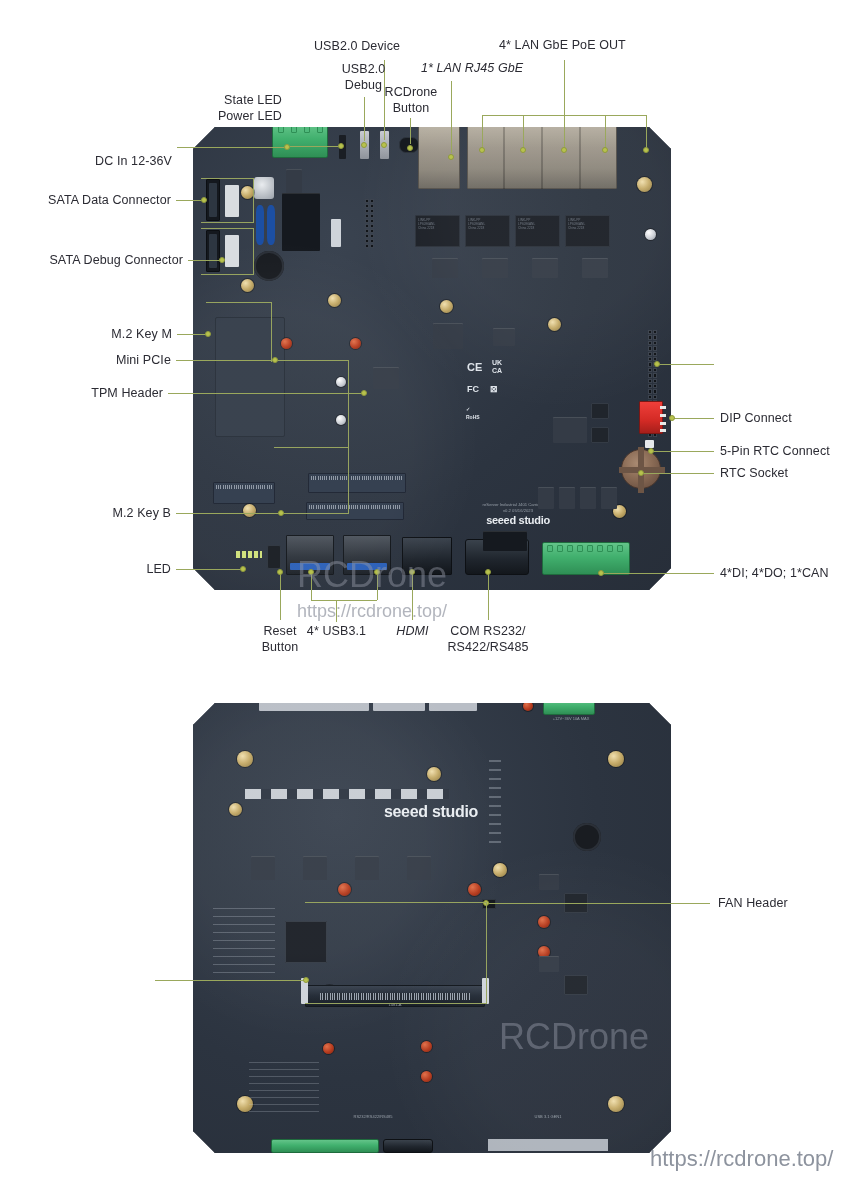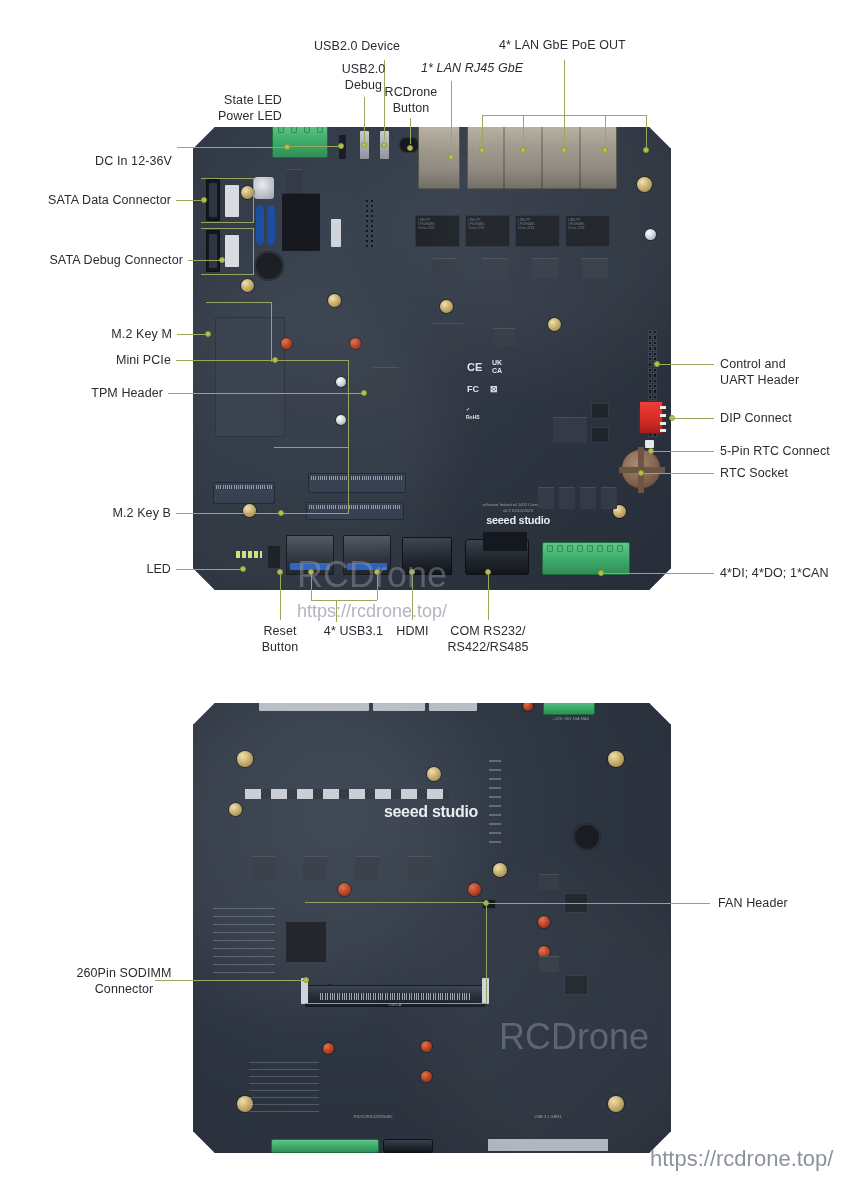--- a/index.html
+++ b/index.html
@@ -597,36 +597,32 @@
 Power LED</div>
   <div class="lbl r" style="left:47px; top:140px; width:125px;margin-top:14px;">DC In 12-36V</div>
   <div class="lbl r" style="left:16px; top:193px; width:155px;">SATA Data Connector</div>
   <div class="lbl r" style="left:16px; top:253px; width:167px;">SATA Debug Connector</div>
   <div class="lbl r" style="left:47px; top:327px; width:125px;">M.2 Key M</div>
   <div class="lbl r" style="left:47px; top:353px; width:124px;">Mini PCIe</div>
   <div class="lbl r" style="left:38px; top:386px; width:125px;">TPM Header</div>
   <div class="lbl r" style="left:47px; top:506px; width:124px;">M.2 Key B</div>
   <div class="lbl r" style="left:72px; top:562px; width:99px;">LED</div>
 
-  <div class="lbl l" style="left:720px; top:357px; width:145px;">Control and
-UART Header</div>
   <div class="lbl l" style="left:720px; top:411px; width:145px;">DIP Connect</div>
   <div class="lbl l" style="left:720px; top:444px; width:146px;">5-Pin RTC Connect</div>
   <div class="lbl l" style="left:720px; top:466px; width:146px;">RTC Socket</div>
   <div class="lbl l" style="left:720px; top:566px; width:146px;">4*DI; 4*DO; 1*CAN</div>
 
   <div class="lbl c" style="left:240px; top:624px; width:80px;">Reset
 Button</div>
-  <div class="lbl c" style="left:310px; top:624px; width:87px;">4* USB3.1</div>
-  <div class="lbl c" style="left:380px; top:624px; width:65px;">HDMI</div>
+  <div class="lbl c" style="left:293px; top:624px; width:87px;">4* USB3.1</div>
+  <div class="lbl c" style="left:380px; top:624px; width:65px;font-style:italic;">HDMI</div>
   <div class="lbl c" style="left:432px; top:624px; width:112px;">COM RS232/
 RS422/RS485</div>
 
   <div class="lbl l" style="left:718px; top:896px; width:145px;">FAN Header</div>
-  <div class="lbl c" style="left:48px; top:966px; width:152px;">260Pin SODIMM
-Connector</div>
 
   <div class="wm-text wm-big" style="left:297px; top:554px;">RCDrone</div>
   <div class="wm-text wm-url" style="left:297px; top:601px;">https://rcdrone.top/</div>
   <div class="wm-text wm-big" style="left:499px; top:1016px;">RCDrone</div>
   <div class="wm-text wm-foot" style="left:650px; top:1146px;">https://rcdrone.top/</div>
 
 </div>
 
 </body></html>

